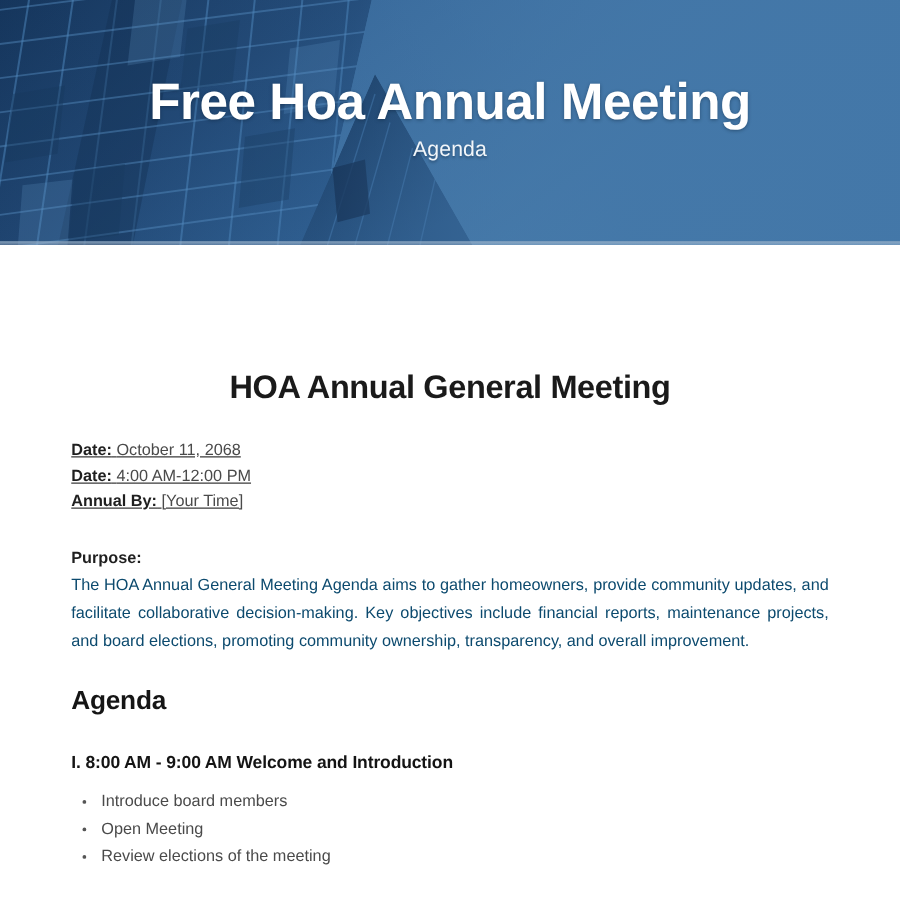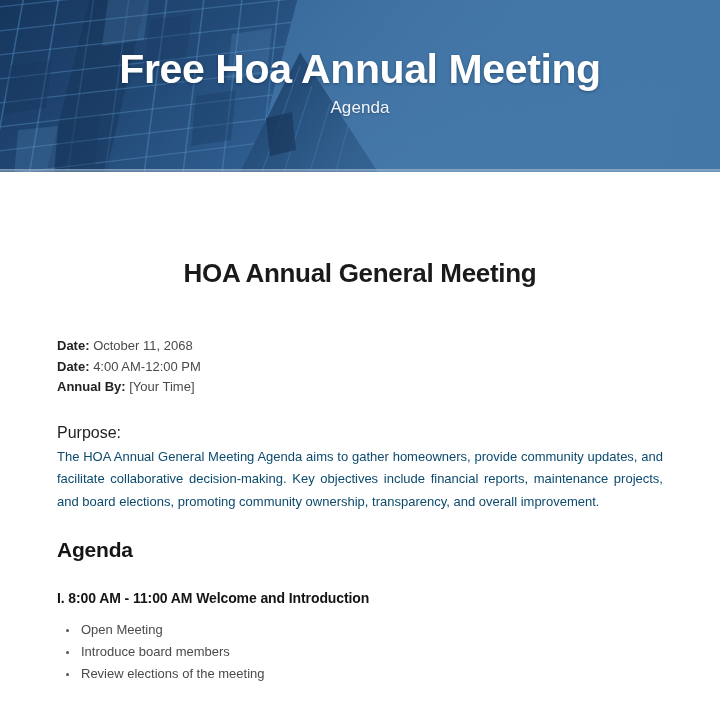--- a/index.html
+++ b/index.html
@@ -13,21 +13,21 @@
     overflow: hidden;
     font-family: "Liberation Sans", sans-serif;
     color: #2b2b2b;
     position: relative;
   }
 
   
   .banner {
     position: relative;
     width: 720px;
-    height: 172px;
+    height: 196px;
     overflow: hidden;
     background: #4377a8;
   }
   .banner-photo {
     position: absolute;
     inset: 0;
     width: 100%;
     height: 100%;
     display: block;
   }
@@ -86,43 +86,44 @@
     padding: 0 57px;
     box-sizing: border-box;
     width: 720px;
   }
   .doc-title {
     text-align: center;
     font-size: 26px;
     font-weight: bold;
     color: #1a1a1a;
     letter-spacing: -0.3px;
-    margin: 4px;
+    margin: 16px;
     padding-top: 82px;
   }
 
   .meta {
-    margin-top: 47px;
+    margin-top: 25px;
     font-size: 13px;
     line-height: 20.5px;
     color: #3b3b3b;
+    text-decoration: underline;
   }
   .meta-row { white-space: nowrap; }
   .meta-label {
     font-weight: bold;
     color: #1f1f1f;
   }
   .meta-value { color: #4a4a4a; }
 
   .purpose {
     margin-top: 26px;
   }
   .purpose-label {
-    font-size: 16px;
-    font-weight: normal;
+    font-size: 13px;
+    font-weight: bold;
     color: #1f1f1f;
     margin: 16px 0 4px 0;
   }
   .purpose-body {
     font-size: 13px;
     line-height: 22.5px;
     color: #0c4a6e;
     text-align: justify;
     margin: 0;
   }
@@ -281,21 +282,21 @@
     </div>
   </div>
 
   <div class="purpose">
     <p class="purpose-label">Purpose:</p>
     <p class="purpose-body">The HOA Annual General Meeting Agenda aims to gather homeowners, provide community updates, and facilitate collaborative decision-making. Key objectives include financial reports, maintenance projects, and board elections, promoting community ownership, transparency, and overall improvement.</p>
   </div>
 
   <h3 class="agenda-heading">Agenda</h3>
 
-  <h4 class="agenda-item-title">I. 8:00 AM - 11:00 AM Welcome and Introduction</h4>
+  <h4 class="agenda-item-title">I. 8:00 AM - 9:00 AM Welcome and Introduction</h4>
 
   <ul class="agenda-list">
+    <li>Introduce board members</li>
     <li>Open Meeting</li>
-    <li>Introduce board members</li>
     <li>Review elections of the meeting</li>
   </ul>
 
 </div>
 
 </body></html>

